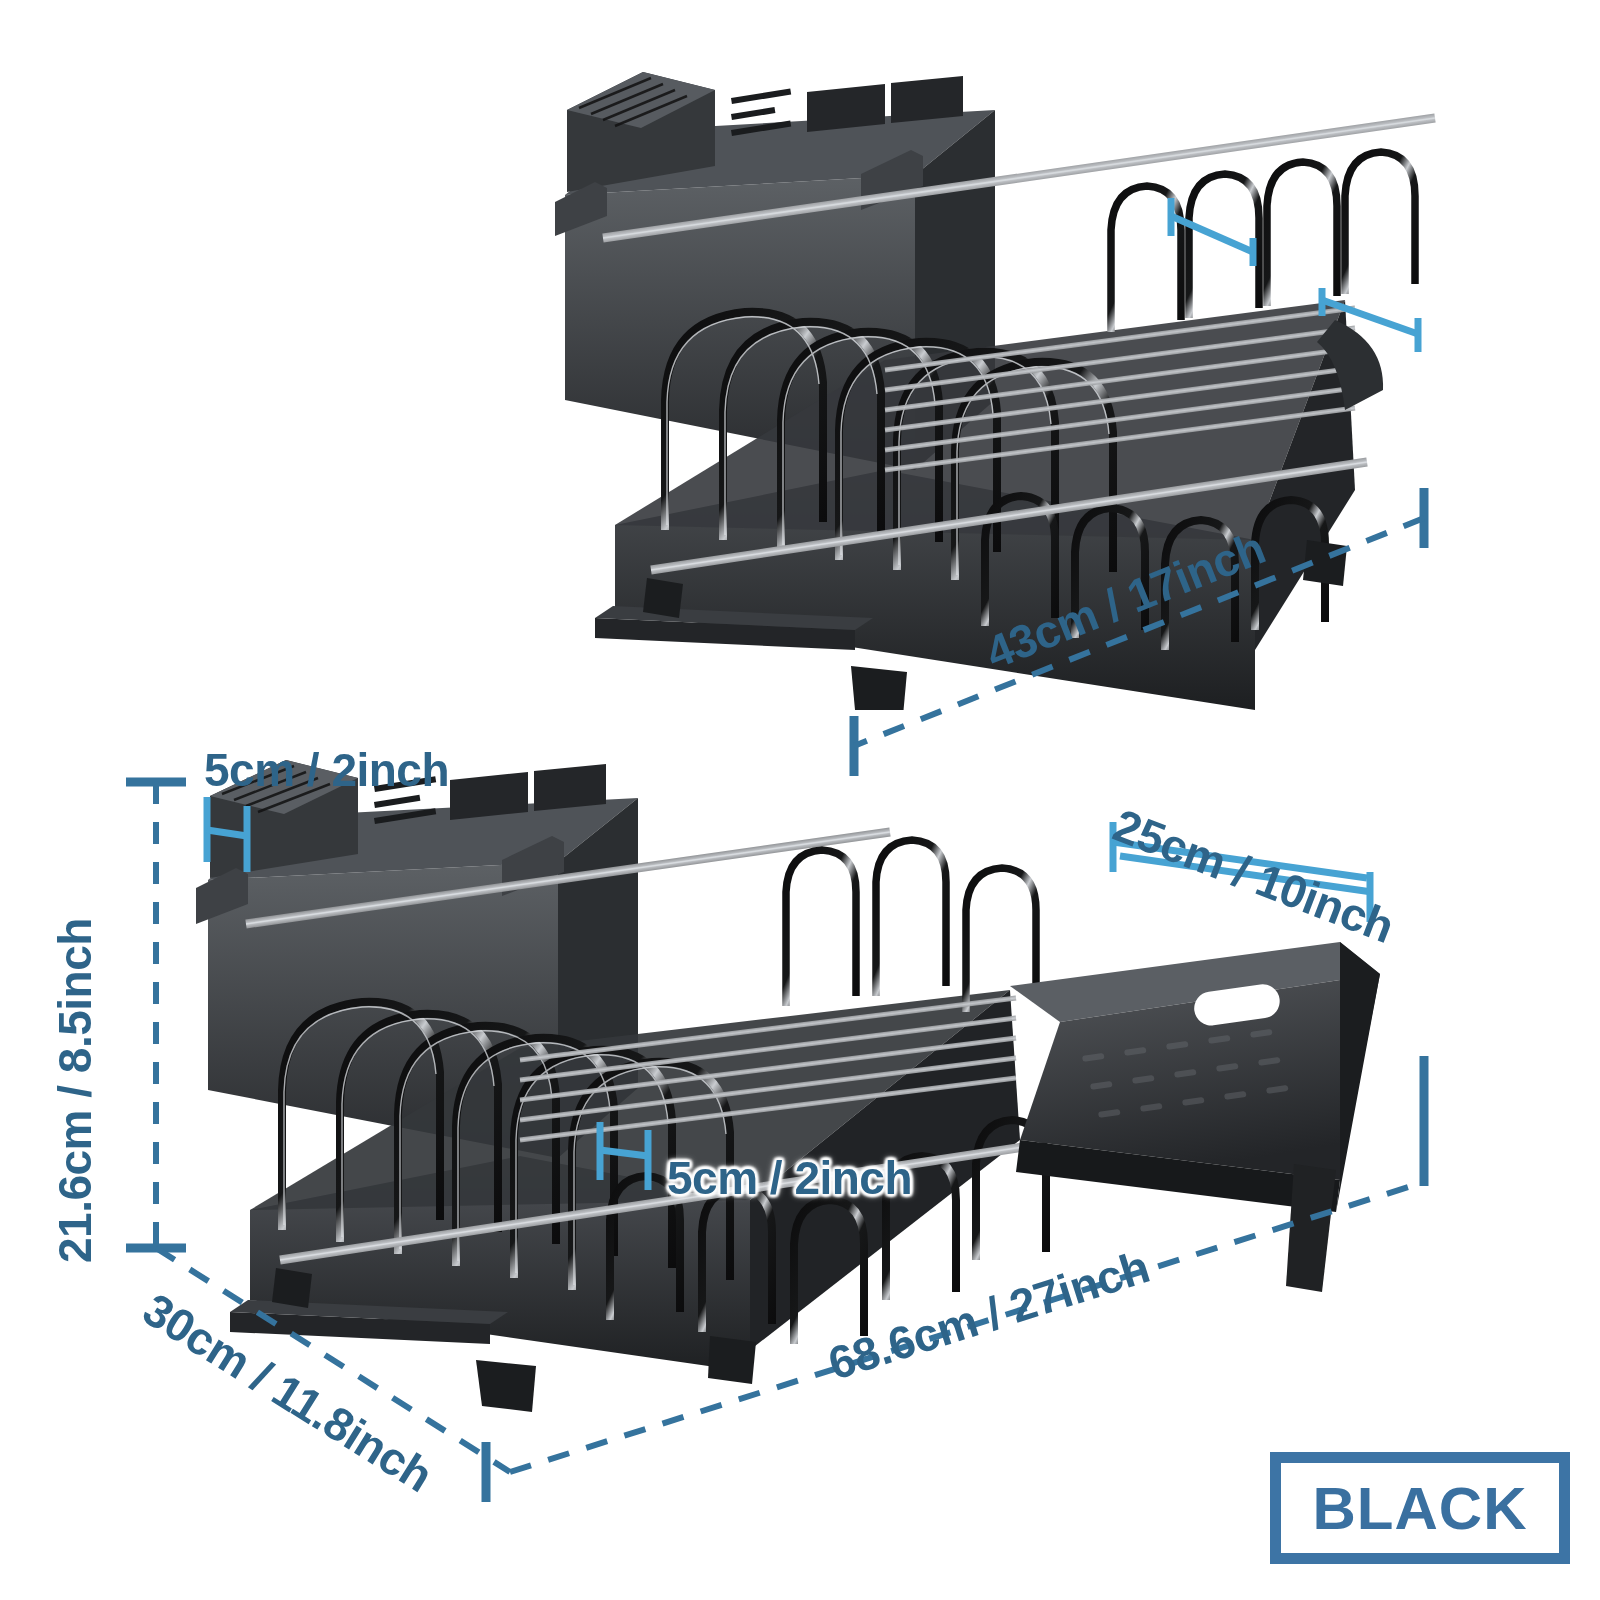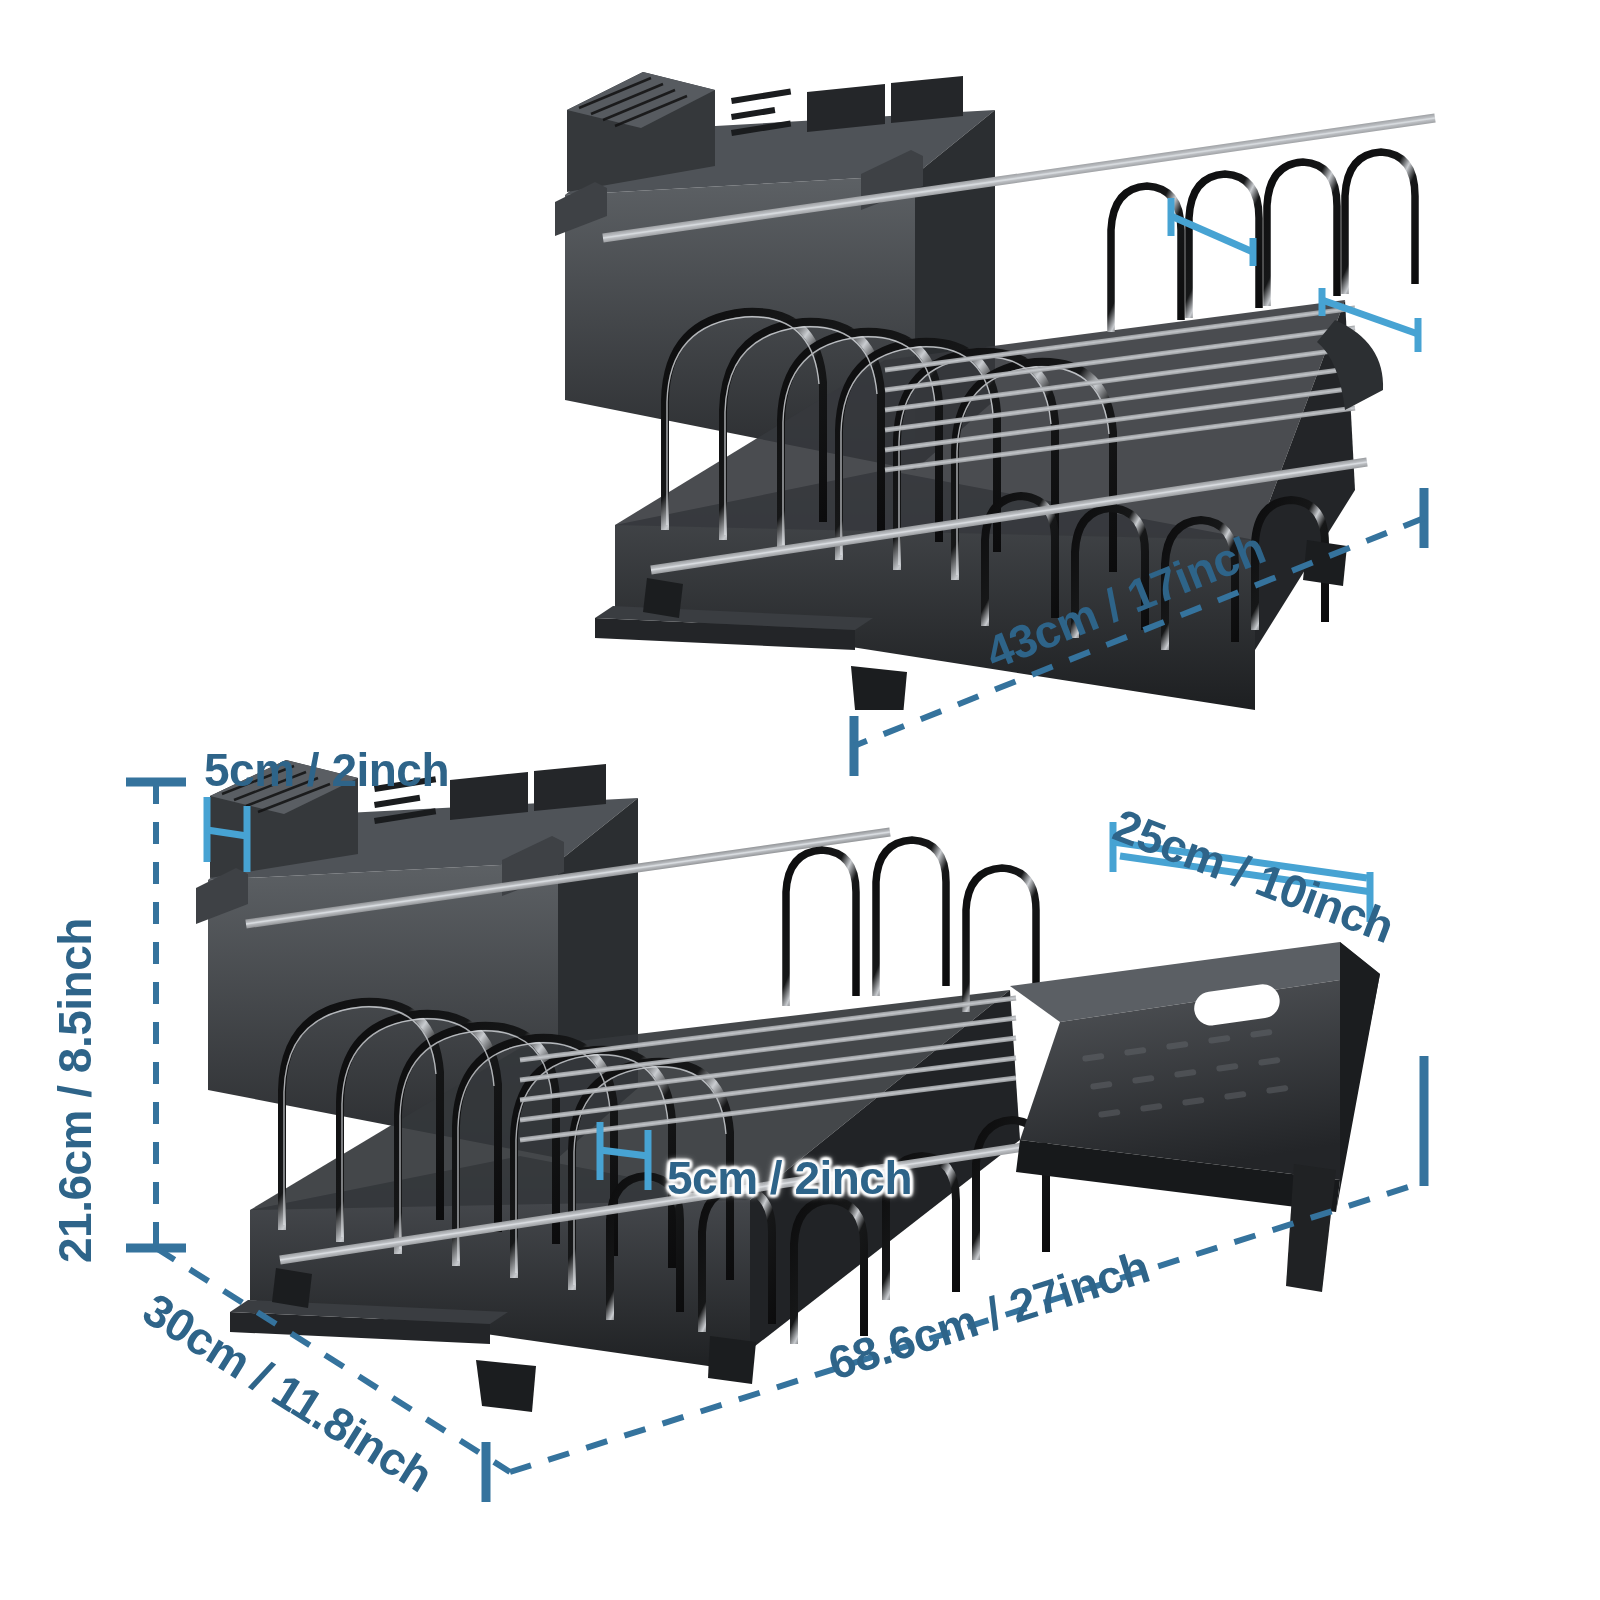--- a/index.html
+++ b/index.html
@@ -375,14 +375,17 @@
   <div class="dim" style="left:75px;top:1240px;font-size:46px;transform:rotate(-90deg);">21.6cm / 8.5inch</div>
 
   <div class="dim" style="left:1116px;top:800px;font-size:46px;transform:rotate(21deg);">25cm / 10inch</div>
 
   <div class="dim glow" style="left:667px;top:1155px;font-size:46px;">5cm / 2inch</div>
 
   <div class="dim" style="left:148px;top:1282px;font-size:46px;transform:rotate(32deg);">30cm / 11.8inch</div>
 
   <div class="dim" style="left:830px;top:1342px;font-size:46px;transform:rotate(-17.5deg);">68.6cm / 27inch</div>
 
+  <div id="color-badge">
+    <span class="badge-text">BLACK</span>
+  </div>
 
 </div>
 
 </body></html>

